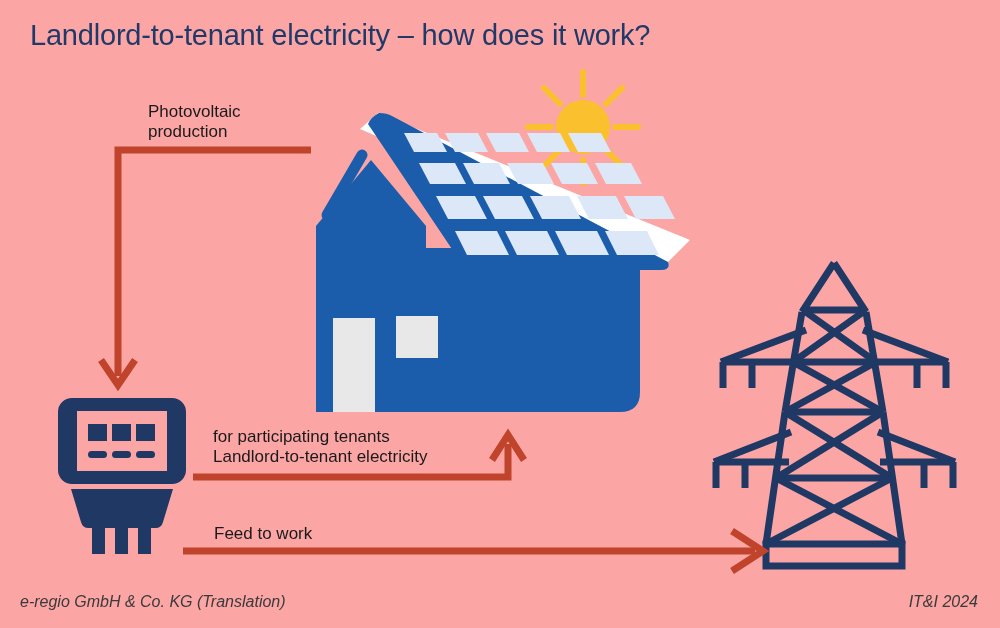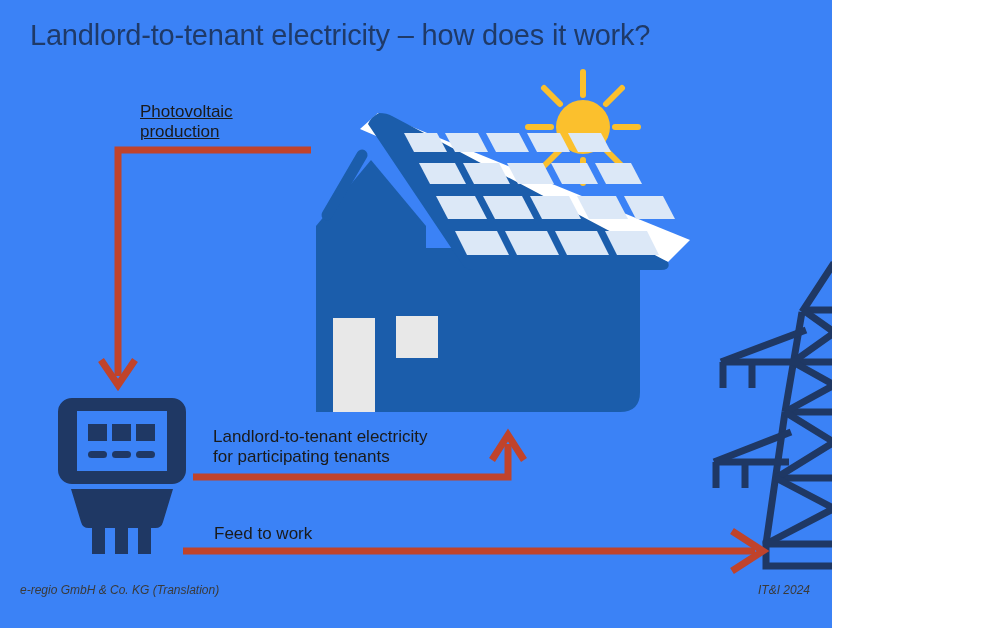--- a/index.html
+++ b/index.html
@@ -5,23 +5,23 @@
   html, body {
     margin: 0;
     padding: 0;
     background: #ffffff;
   }
   body {
     font-family: "Liberation Sans", sans-serif;
   }
   #slide {
     position: relative;
-    width: 832px;
+    width: 1000px;
     height: 628px;
-    background: #3b82f6;
+    background: #fca5a5;
     overflow: hidden;
   }
 
   
   #slide-title {
     position: absolute;
     left: 30px;
     top: 19px;
     font-size: 29px;
     font-weight: 400;
@@ -31,30 +31,30 @@
   }
 
   
   .label {
     position: absolute;
     color: #1A1A1A;
     font-size: 17px;
     line-height: 20px;
     white-space: nowrap;
   }
-  #label-pv        { left: 140px; top: 102px; text-decoration: underline; }
+  #label-pv        { left: 148px; top: 102px; }
   #label-ltt       { left: 213px; top: 427px; }
   #label-feed      { left: 214px; top: 524px; }
 
   
   .footer-text {
     position: absolute;
-    bottom: 31px;
+    bottom: 17px;
     font-style: italic;
-    font-size: 12px;
+    font-size: 16px;
     color: #3A3A3A;
   }
   #footer-left  { left: 20px; }
   #footer-right { right: 22px; font-weight: normal; }
 
   
   #graphics {
     position: absolute;
     left: 0; top: 0;
     width: 1000px;
@@ -198,22 +198,22 @@
       <path d="M 732,531 L 763,551 L 732,571"></path>
     </g>
   </svg>
 
   <div class="label" id="label-pv">
     <div>Photovoltaic</div>
     <div>production</div>
   </div>
 
   <div class="label" id="label-ltt">
+    <div>for participating tenants</div>
     <div>Landlord-to-tenant electricity</div>
-    <div>for participating tenants</div>
   </div>
 
   <div class="label" id="label-feed">Feed to work</div>
 
   <div class="footer-text" id="footer-left">e-regio GmbH &amp; Co. KG (Translation)</div>
   <div class="footer-text" id="footer-right">IT&amp;I 2024</div>
 
 </div>
 
 </body></html>

